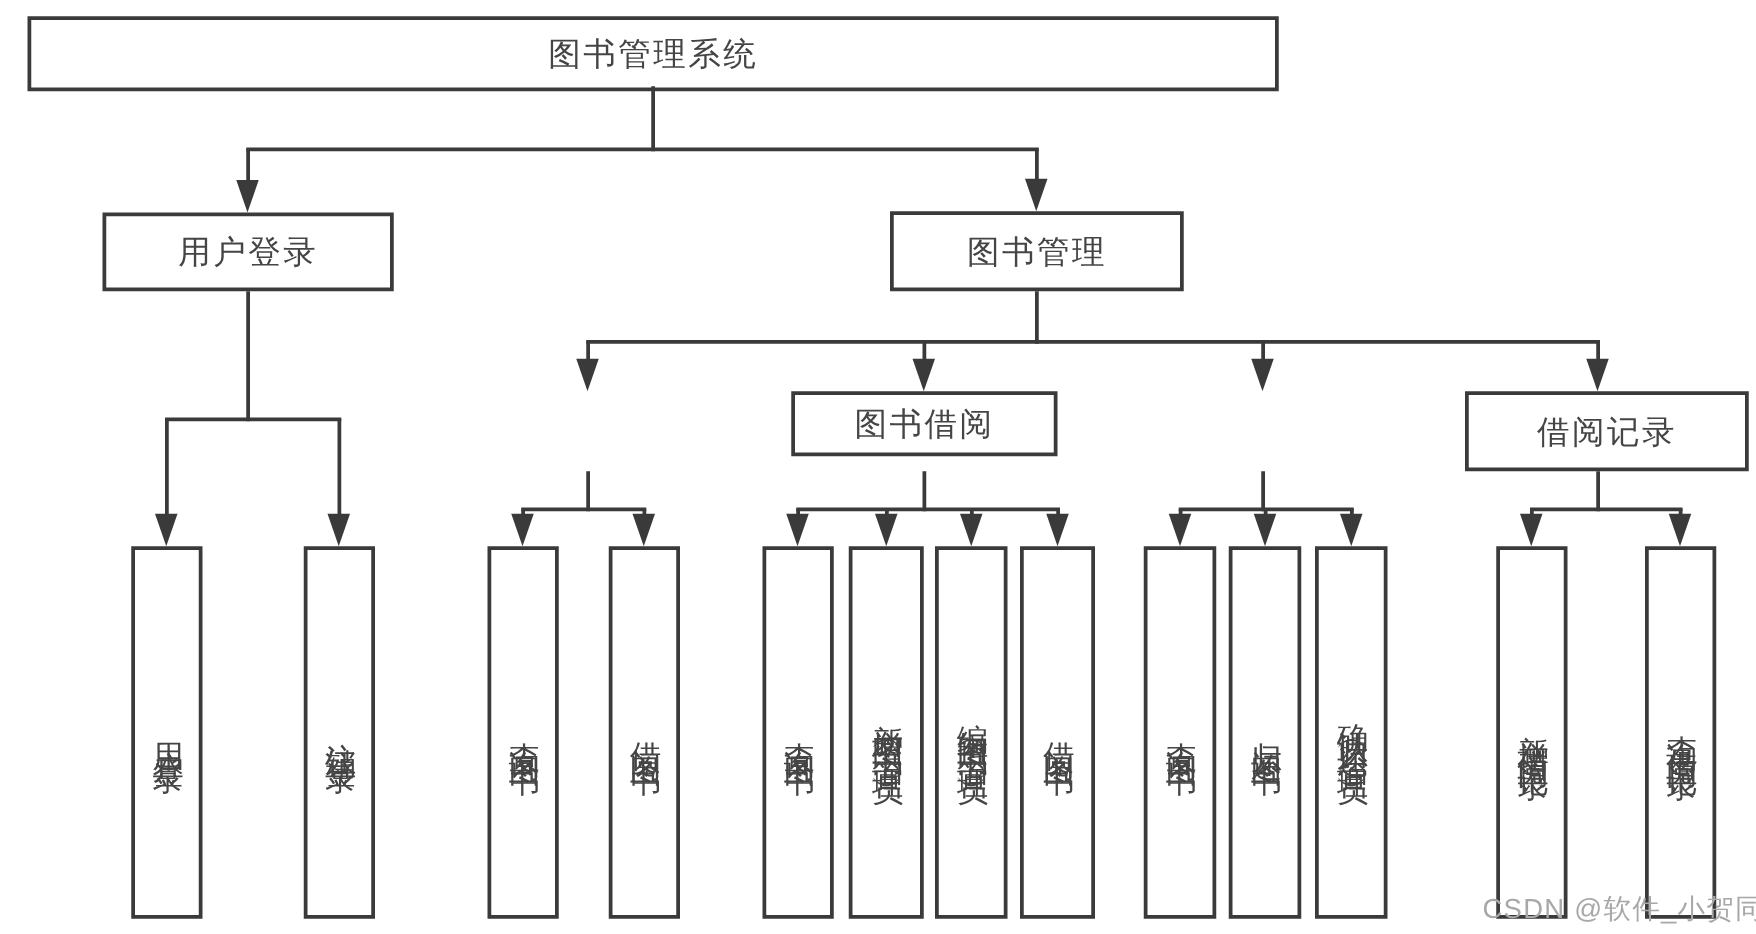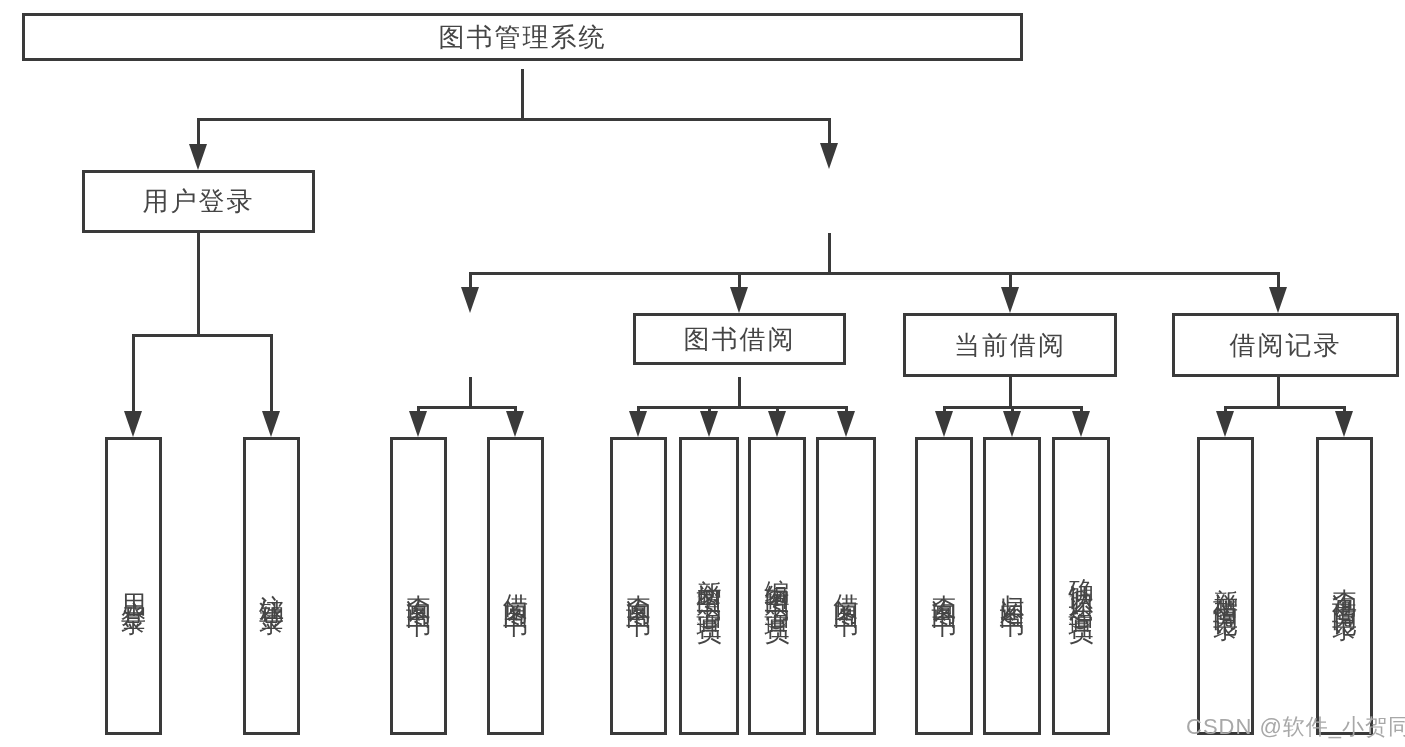--- a/index.html
+++ b/index.html
@@ -28,33 +28,33 @@
   .watermark {
     position:absolute; left:1186px; top:712px; z-index:10;
     font-size:22px; color:var(--wm); letter-spacing:1px; white-space:nowrap;
   }
 </style>
 </head>
 <body>
 
 <div id="canvas" style="--line: #3a3a3a; --text: #454545; --wm: #a8a8a8; --bg: #ffffff;">
 
-  <div class="node" style="left:22px;top:13px;width:1001px;height:48px">
+  <div class="node" style="left:22px;top:13px;width:1001px;height:60px">
     <span>图书管理系统</span>
   </div>
 
   <div class="node" style="left:82px;top:170px;width:233px;height:63px">
     <span>用户登录</span>
   </div>
+  <div class="node" style="left:712px;top:169px;width:235px;height:64px">
+    <span>图书管理</span>
+  </div>
 
   <div class="node" style="left:633px;top:313px;width:213px;height:52px">
     <span>图书借阅</span>
-  </div>
-  <div class="node" style="left:903px;top:313px;width:214px;height:64px">
-    <span>当前借阅</span>
   </div>
   <div class="node" style="left:1172px;top:313px;width:227px;height:64px">
     <span>借阅记录</span>
   </div>
 
   <div class="node leaf" style="left:105px;top:437px;width:57px;height:298px">
     <span class="vtext">用户登录</span>
   </div>
   <div class="node leaf" style="left:243px;top:437px;width:57px;height:298px">
     <span class="vtext">注销登录</span>

